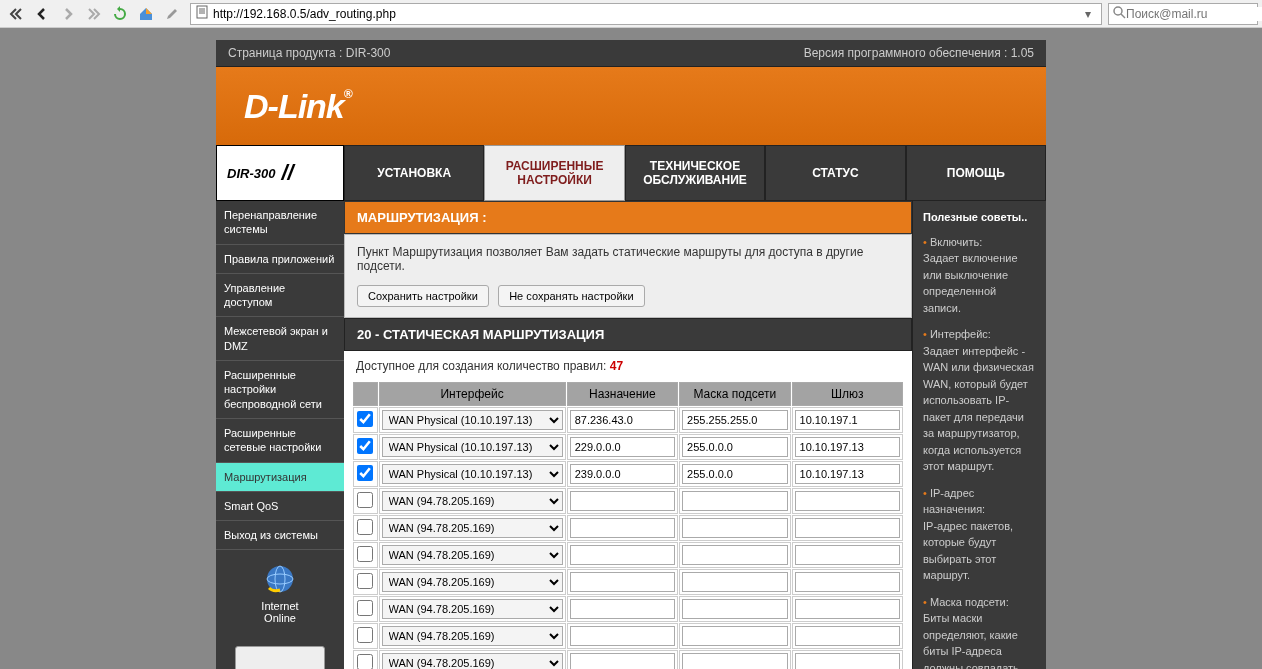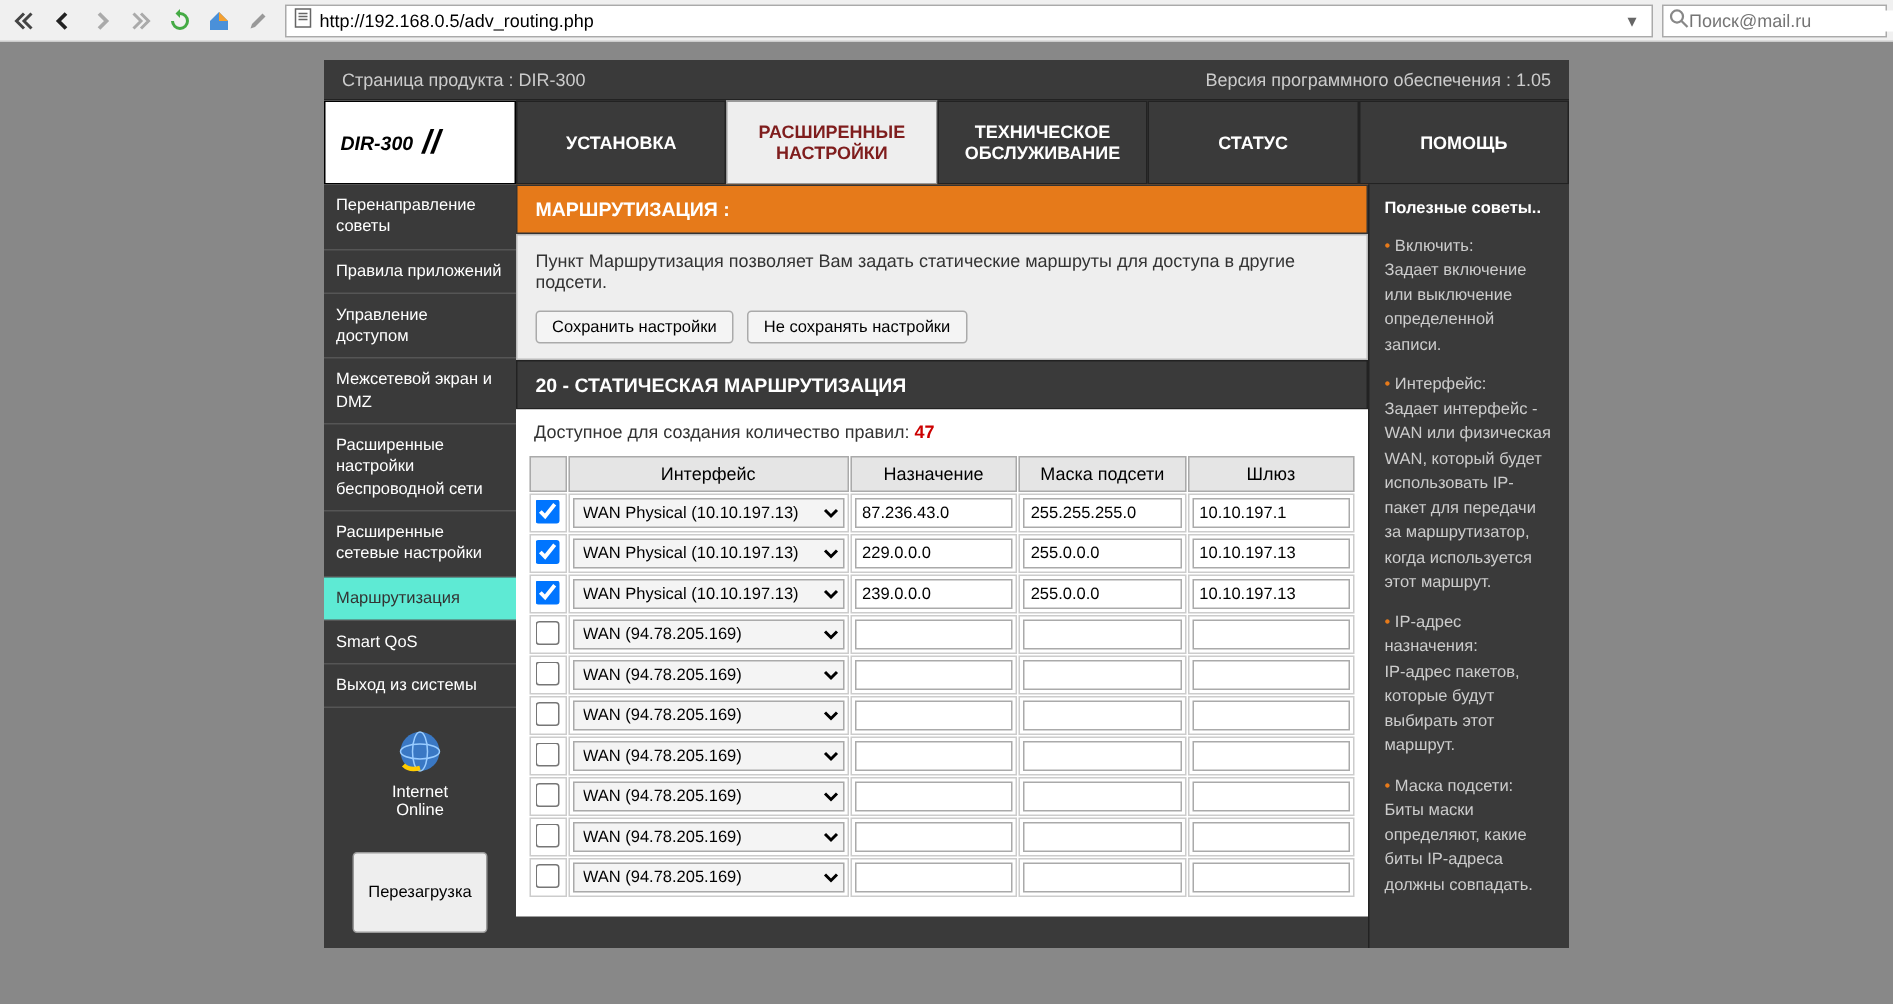--- a/index.html
+++ b/index.html
@@ -37,21 +37,21 @@
 .content { flex: 1; background: #3a3a3a; padding: 0; }
 .section-header { background: #e67a1a; color: #fff; font-weight: bold; font-size: 13px; padding: 8px 12px; border: 1px solid #333; }
 .description-box { background: #eee; border: 1px solid #bbb; padding: 10px 12px; font-size: 12px; color: #333; }
 .btn-row { margin-top: 12px; }
 .btn { display: inline-block; padding: 4px 10px; font-size: 11px; background: #f4f4f4; border: 1px solid #aaa; border-radius: 3px; cursor: pointer; margin-right: 6px; }
 .table-header { background: #3a3a3a; color: #fff; font-weight: bold; font-size: 13px; padding: 8px 12px; border: 1px solid #222; }
 .rules-avail { background: #fff; padding: 8px 12px; font-size: 12px; color: #333; }
 .rules-count { color: #c00; font-weight: bold; }
 
 .routing-table { width: calc(100% - 16px); margin: 0 8px 8px; background: #fff; border-collapse: separate; border-spacing: 1px; }
-.routing-table th { background: #e5e5e5; font-size: 12px; font-weight: normal; padding: 4px; border: 1px solid #aaa; text-align: center; }
+.routing-table th { background: #a3a3a3; font-size: 12px; font-weight: normal; padding: 4px; border: 1px solid #aaa; text-align: center; }
 .routing-table td { background: #fff; padding: 2px; border: 1px solid #ccc; text-align: center; }
 .routing-table input[type="checkbox"] { width: 16px; height: 16px; }
 .routing-table select { width: 100%; font-size: 11px; padding: 2px; border: 1px solid #aaa; background: #f4f4f4; }
 .routing-table input[type="text"] { width: 100%; font-size: 11px; padding: 3px 4px; border: 1px solid #aaa; }
 .col-chk { width: 22px; }
 .col-if { width: 168px; }
 .col-dest { width: 100px; }
 .col-mask { width: 100px; }
 .col-gw { width: 100px; }
 
@@ -120,36 +120,39 @@
         </svg></span>
     <input type="text" placeholder="Поиск@mail.ru" style="">
   </div>
 </div>
 
 <div class="page-wrap">
   <div class="top-strip">
     <span>Страница продукта :  DIR-300</span>
     <span>Версия программного обеспечения : 1.05</span>
   </div>
+  <div class="logo-banner">
+    <span class="logo-text"><span>D-Link</span><sup>®</sup></span>
+  </div>
   <div class="nav-row">
     <div class="model-tab">
         <span>DIR-300</span>
         <span class="slashes">//</span>
       </div>
 
   <div class="nav-tab">УСТАНОВКА</div>
       <div class="nav-tab active">РАСШИРЕННЫЕ НАСТРОЙКИ</div>
       <div class="nav-tab">ТЕХНИЧЕСКОЕ ОБСЛУЖИВАНИЕ</div>
       <div class="nav-tab">СТАТУС</div>
       <div class="nav-tab">ПОМОЩЬ</div>
     </div>
   <div class="body-row">
     <div class="sidebar">
       <div id="sidebar-items">
-          <div class="sidebar-item">Перенаправление советы</div>
+          <div class="sidebar-item">Перенаправление системы</div>
           <div class="sidebar-item">Правила приложений</div>
           <div class="sidebar-item">Управление доступом</div>
           <div class="sidebar-item">Межсетевой экран и DMZ</div>
           <div class="sidebar-item">Расширенные настройки беспроводной сети</div>
           <div class="sidebar-item">Расширенные сетевые настройки</div>
           <div class="sidebar-item active">Маршрутизация</div>
           <div class="sidebar-item">Smart QoS</div>
           <div class="sidebar-item">Выход из системы</div>
         </div>
       <div class="internet-status">

